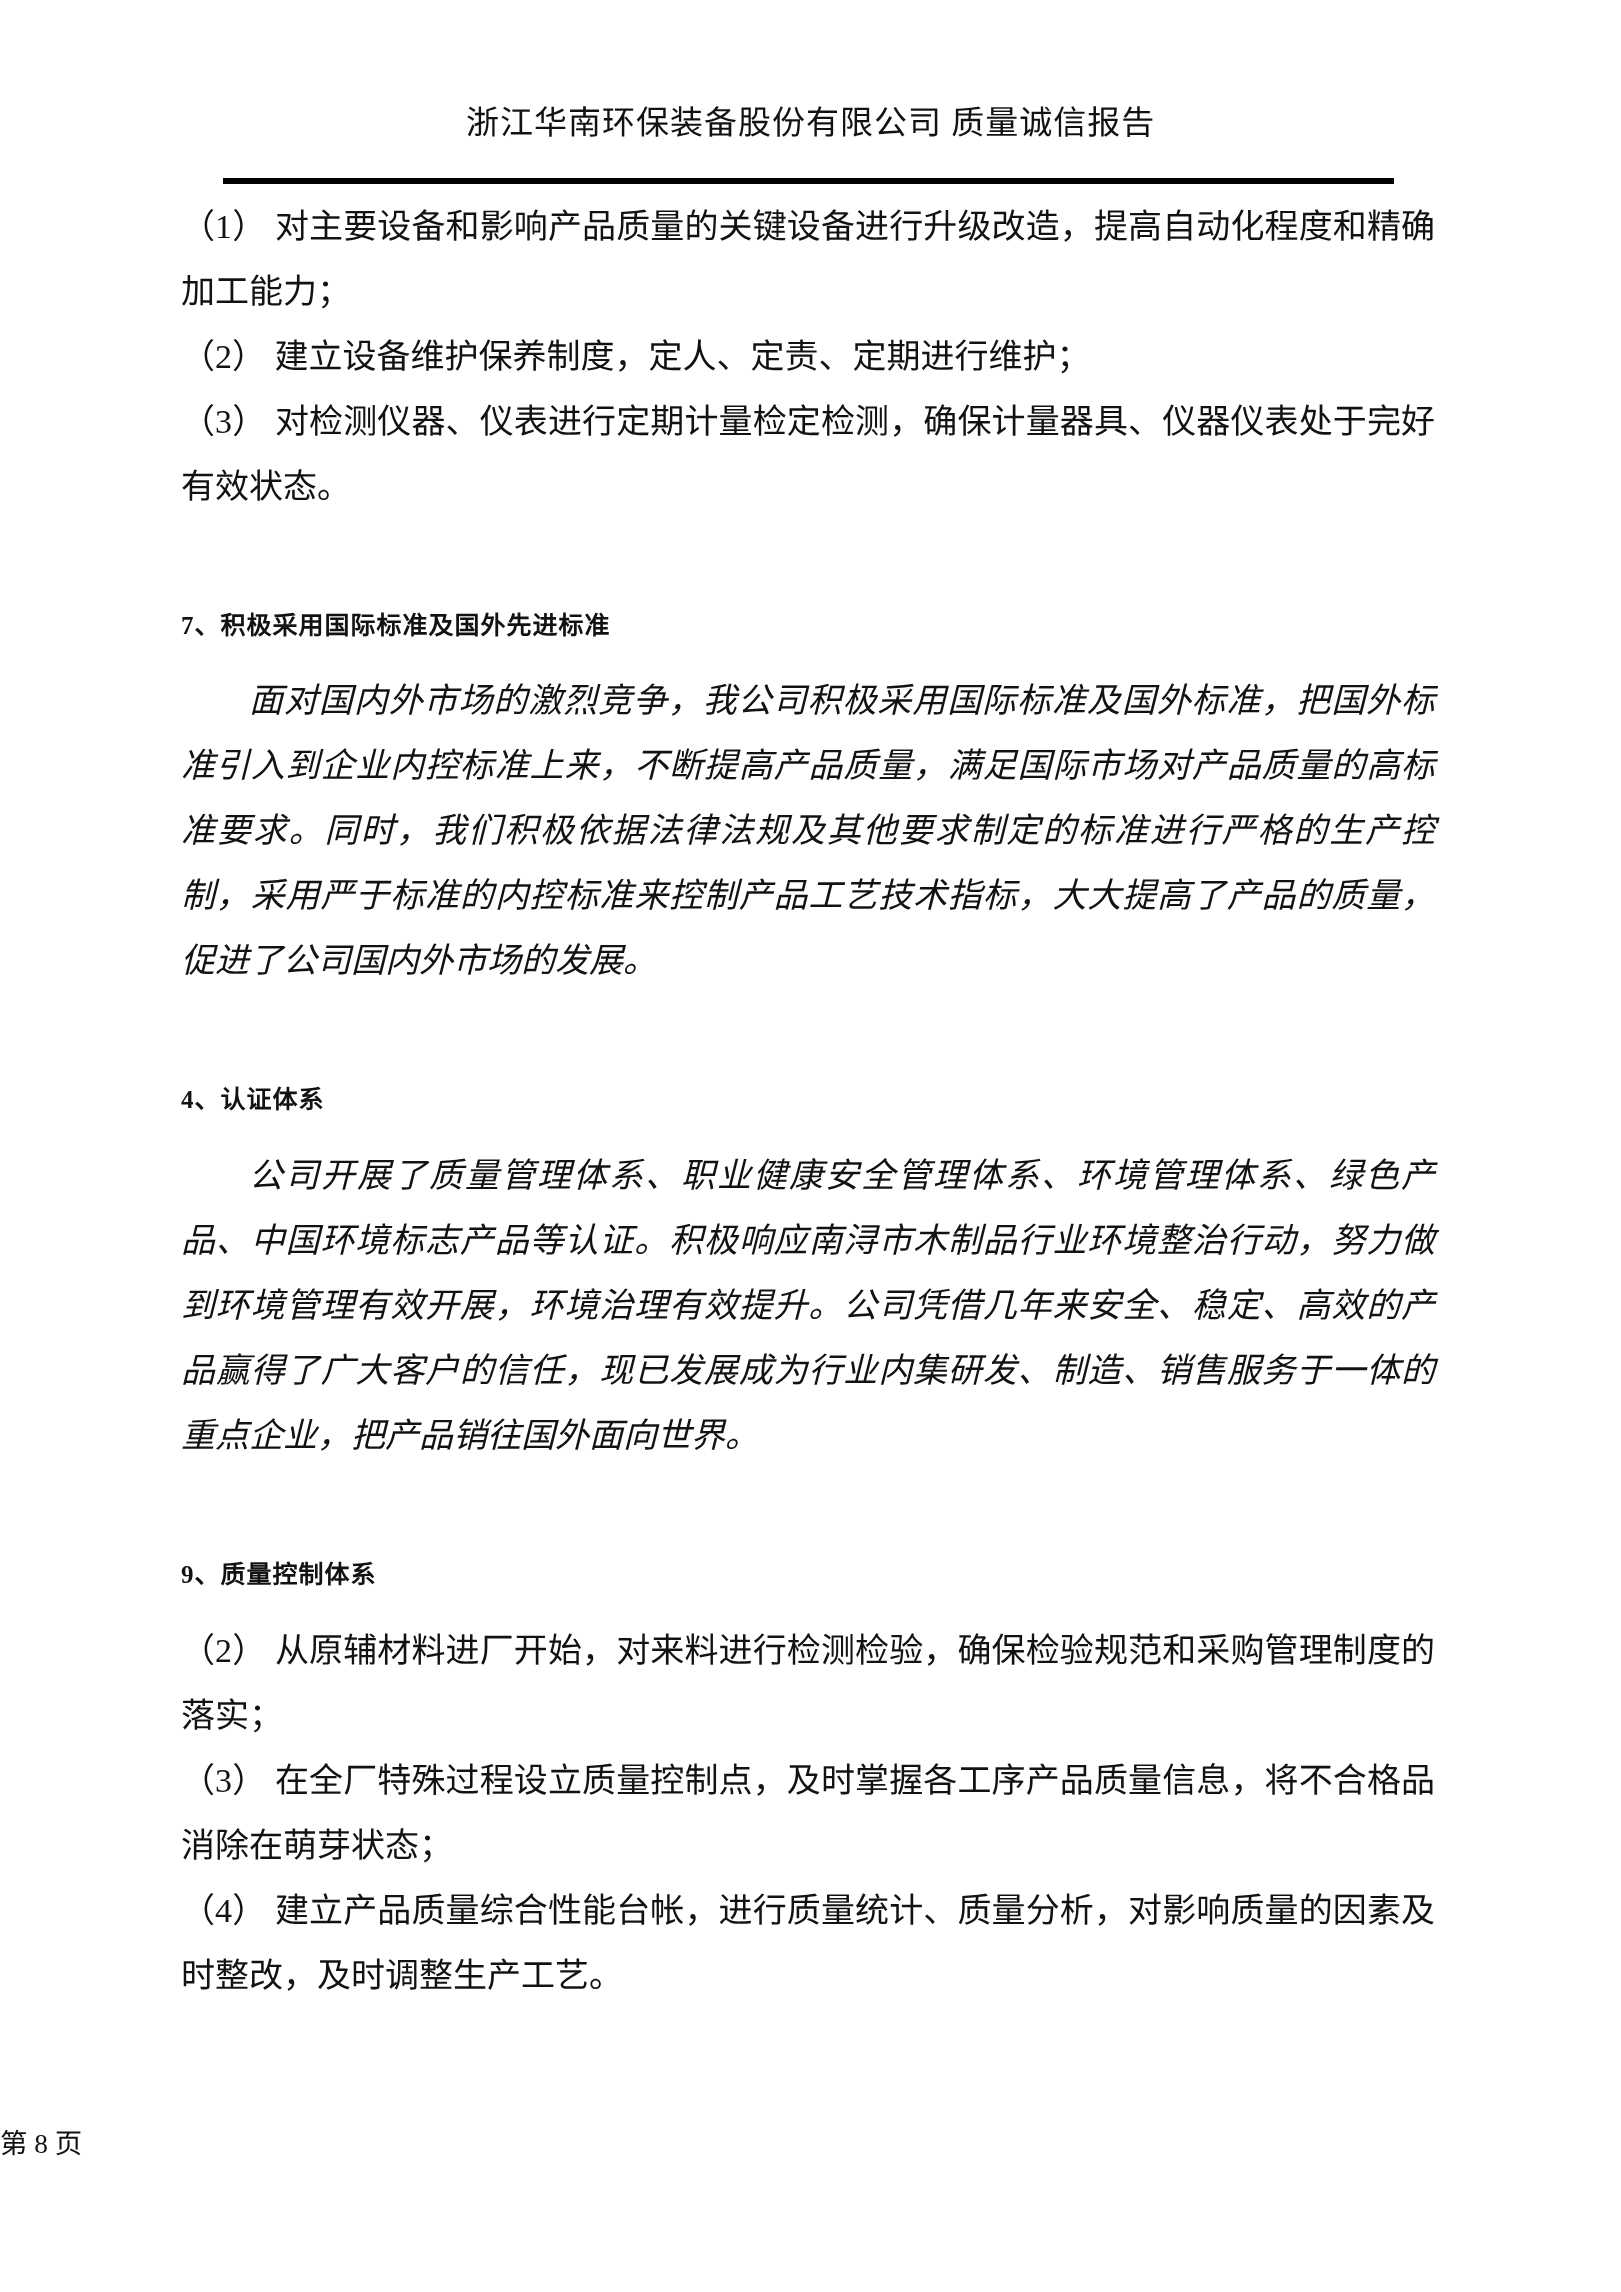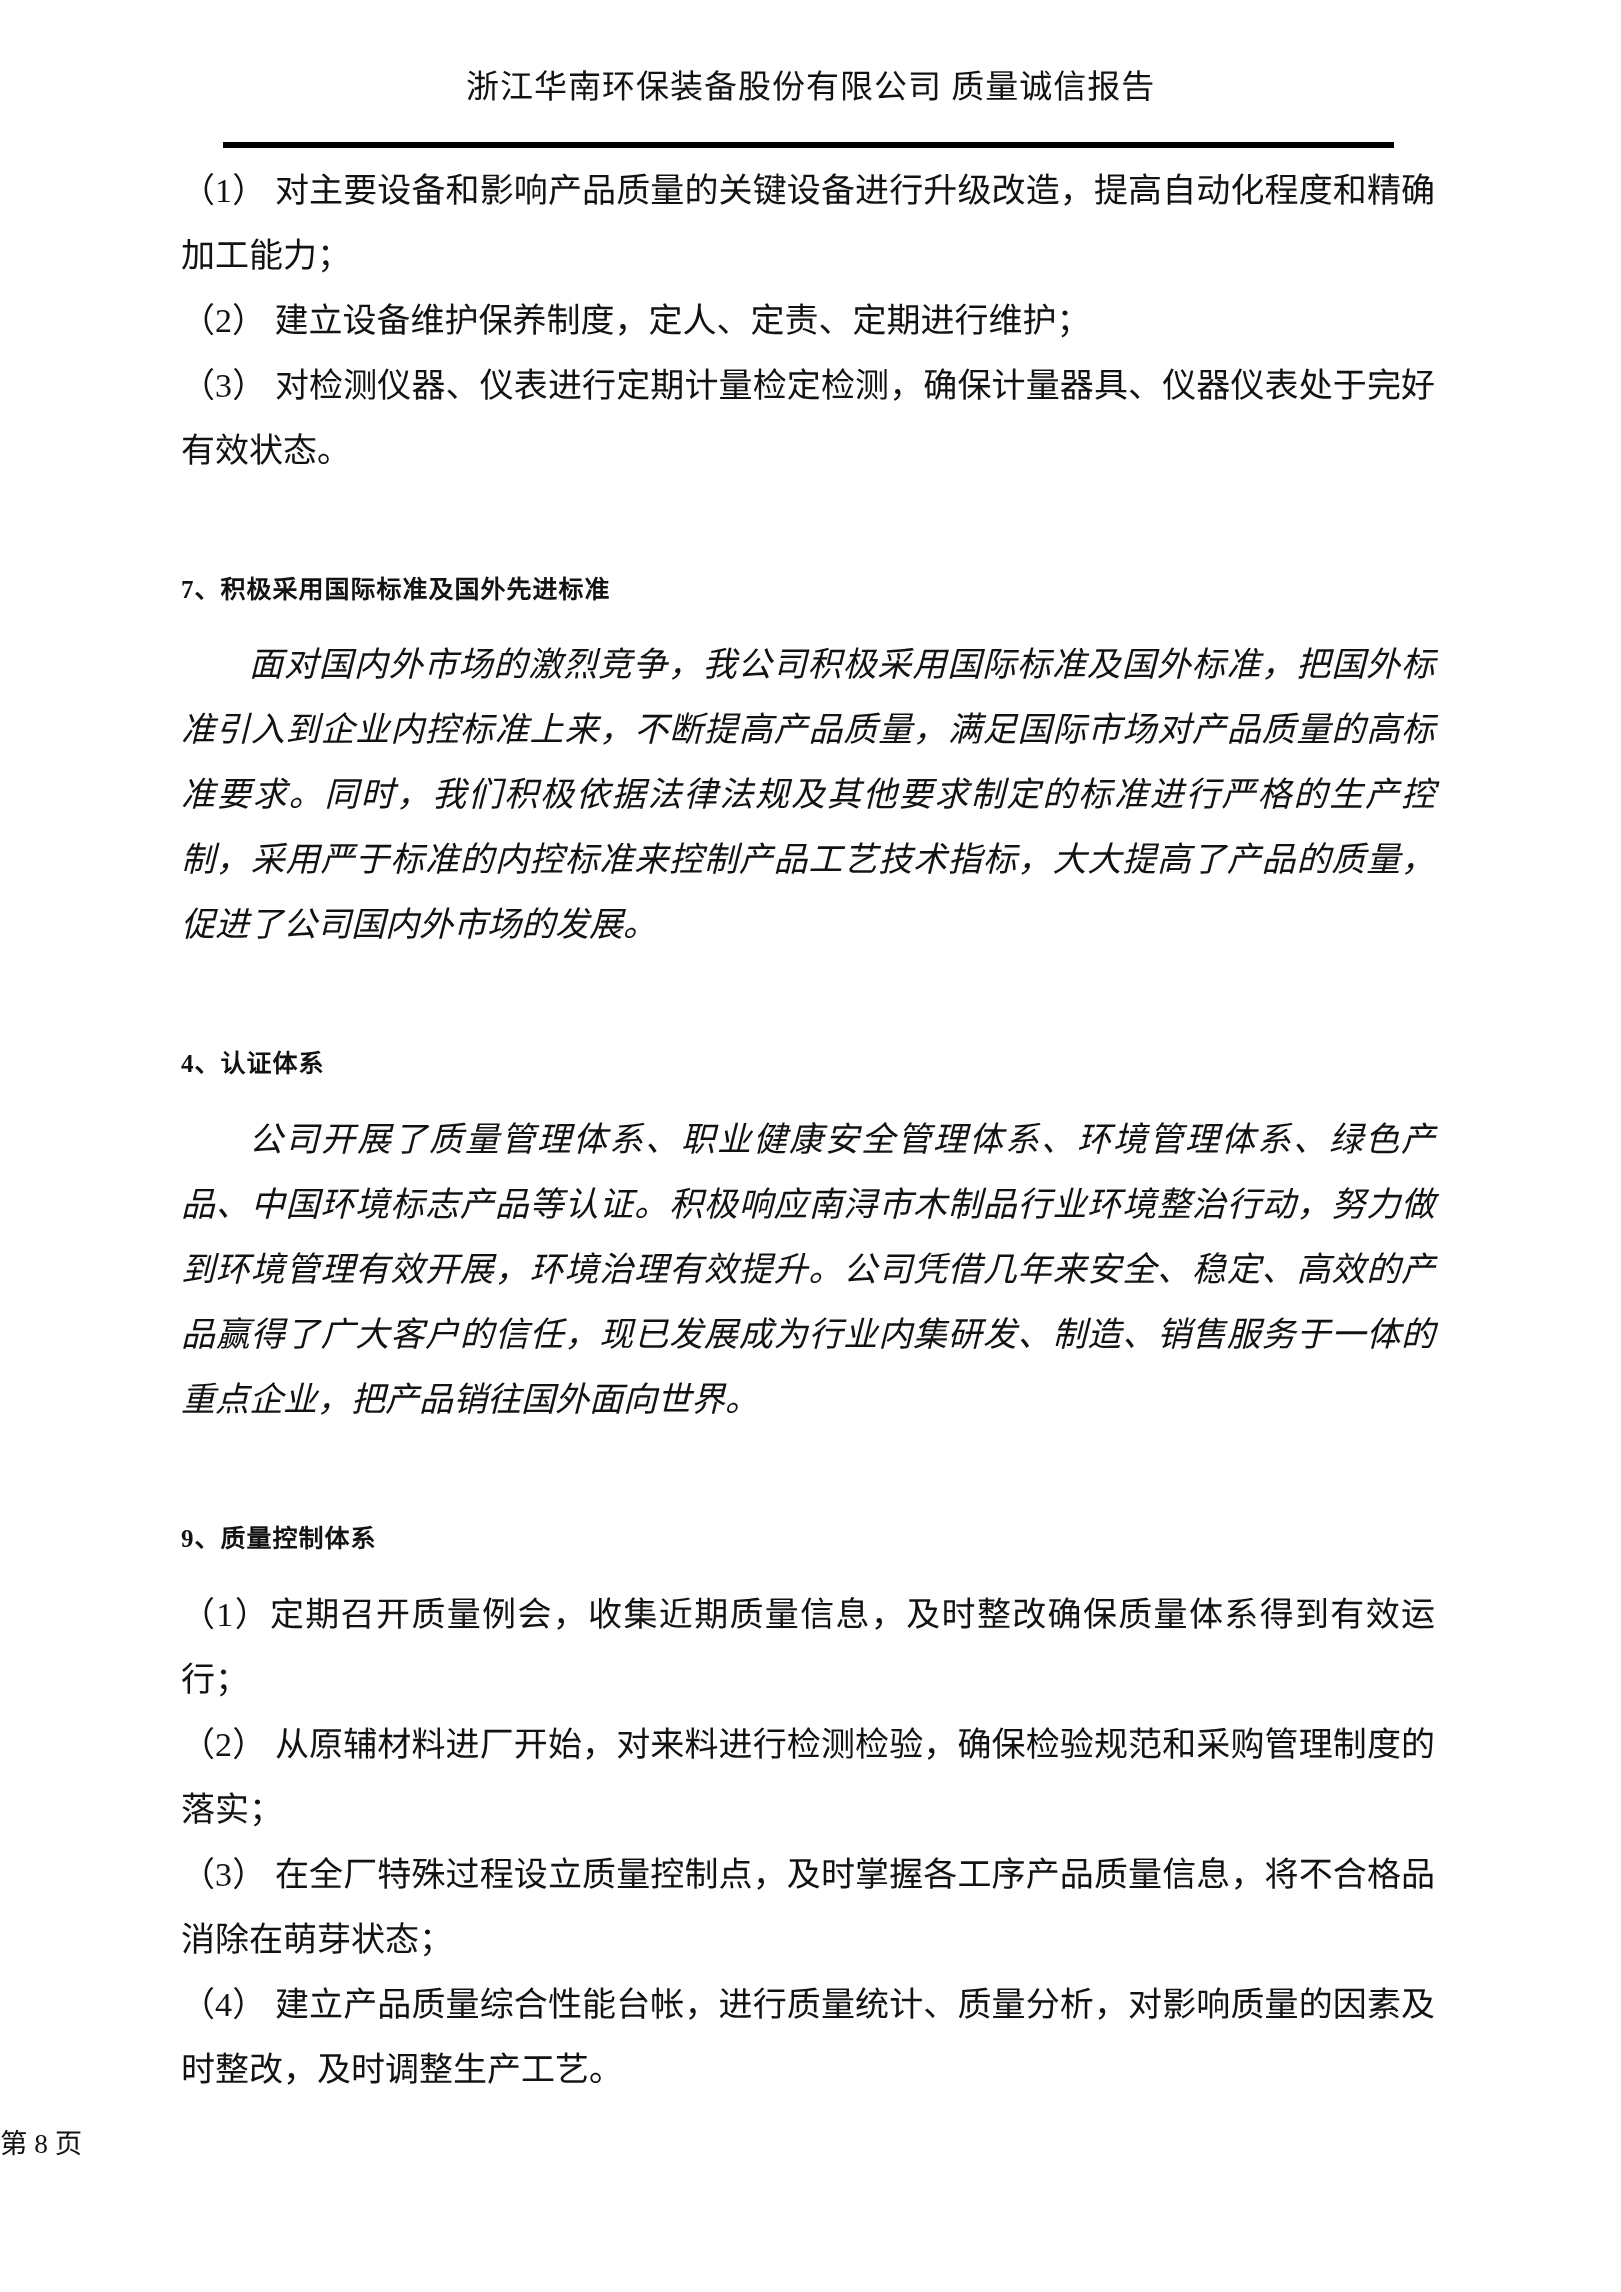--- a/index.html
+++ b/index.html
@@ -9,21 +9,21 @@
   body {
     width: 1621px;
     height: 2293px;
     background: #ffffff;
     position: relative;
     font-family: "Liberation Serif", "DejaVu Serif", serif;
     color: #121212;
     overflow: hidden;
   }
   .doc-header {
-    padding-top: 66px;
+    padding-top: 102px;
     text-align: center;
     font-size: 33px;
     line-height: 43px;
     letter-spacing: 1px;
   }
   .header-rule {
     margin: 33px 227px 0 223px;
     height: 5.9px;
     background: #000000;
   }
@@ -84,21 +84,20 @@
       <p class="body-text indent-2em">面对国内外市场的激烈竞争，我公司积极采用国际标准及国外标准，把国外标准引入到企业内控标准上来，不断提高产品质量，满足国际市场对产品质量的高标准要求。同时，我们积极依据法律法规及其他要求制定的标准进行严格的生产控制，采用严于标准的内控标准来控制产品工艺技术指标，大大提高了产品的质量，促进了公司国内外市场的发展。</p>
     </div>
 
     <div>
       <h2 class="section-heading">4、认证体系</h2>
       <p class="body-text indent-2em">公司开展了质量管理体系、职业健康安全管理体系、环境管理体系、绿色产品、中国环境标志产品等认证。积极响应南浔市木制品行业环境整治行动，努力做到环境管理有效开展，环境治理有效提升。公司凭借几年来安全、稳定、高效的产品赢得了广大客户的信任，现已发展成为行业内集研发、制造、销售服务于一体的重点企业，把产品销往国外面向世界。</p>
     </div>
 
     <div>
       <h2 class="section-heading">9、质量控制体系</h2>
-      <p class="body-text">（1）定期召开质量例会，收集近期质量信息，及时整改确保质量体系得到有效运行；</p>
       <p class="body-text">（2） 从原辅材料进厂开始，对来料进行检测检验，确保检验规范和采购管理制度的落实；</p>
       <p class="body-text">（3） 在全厂特殊过程设立质量控制点，及时掌握各工序产品质量信息，将不合格品消除在萌芽状态；</p>
       <p class="body-text">（4） 建立产品质量综合性能台帐，进行质量统计、质量分析，对影响质量的因素及时整改，及时调整生产工艺。</p>
     </div>
 
   </div>
 
   <div class="doc-footer">
     <span>第 8 页</span>
   </div>

